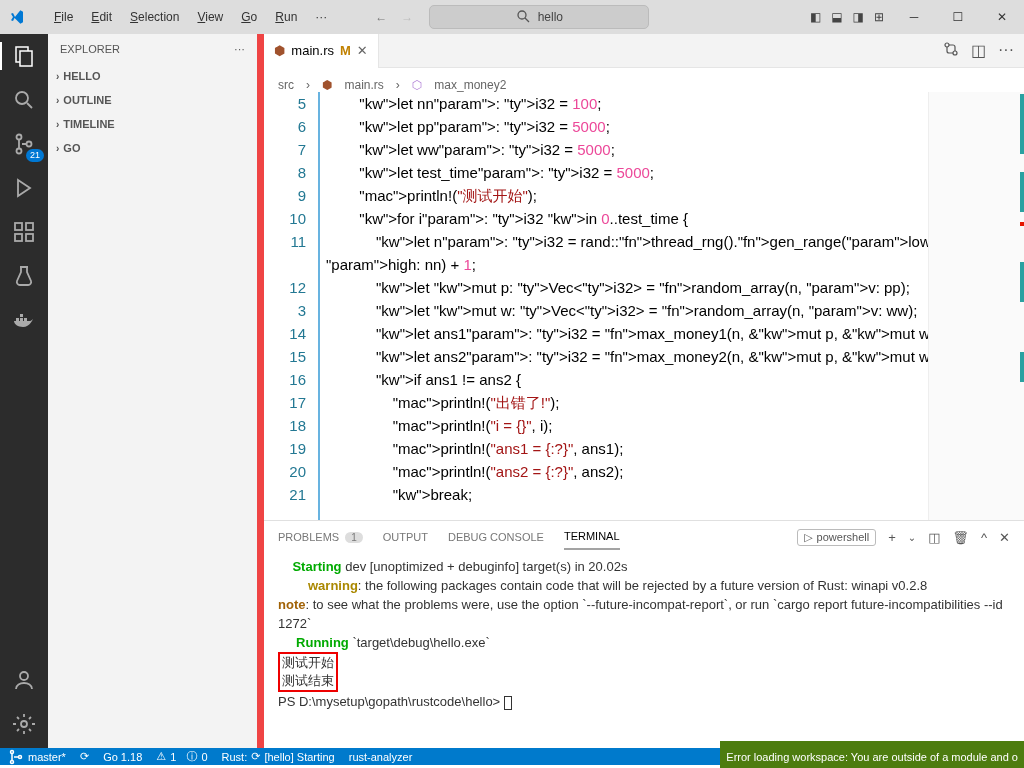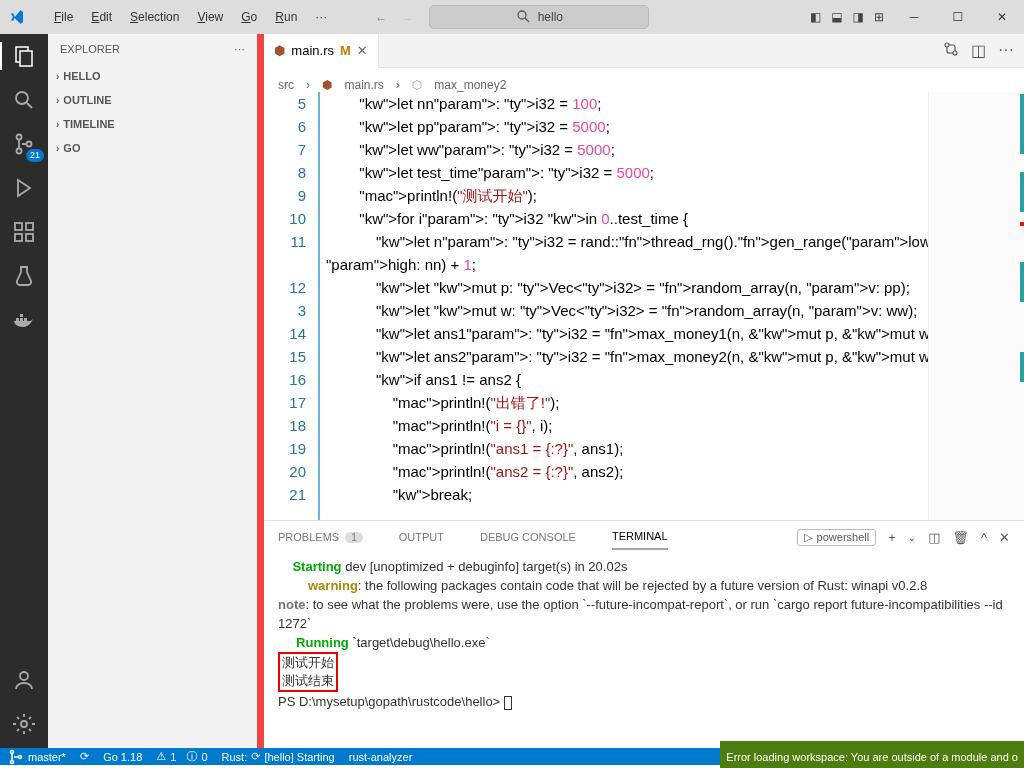--- a/index.html
+++ b/index.html
@@ -37,30 +37,30 @@
 .gutter { width:56px; text-align:right; color:#237893; padding-right:12px; line-height:23px; padding-top:0; border-right:2px solid #68b3e0; background:#fff; }
 .gutter .ln { height:23px; }
 .code { flex:1; line-height:23px; white-space:pre; color:#000; padding-left:6px; overflow:hidden; }
 .code .line { height:23px; }
 .num { color:#ec4899; }
 .str { color:#a31515; }
 .minimap { position:absolute; right:0; top:0; width:96px; height:100%; background:#fafafa; border-left:1px solid #eee; }
 .mm-dirty { position:absolute; right:0; width:4px; background:#2aa1a1; }
 .mm-err { position:absolute; right:0; width:4px; height:4px; background:#e51400; }
 .panel { height:228px; border-top:1px solid #e0e0e0; display:flex; flex-direction:column; font-size:12px; }
-.panel-tabs { height:32px; display:flex; align-items:center; padding:0 14px; gap:36px; color:#777; }
+.panel-tabs { height:32px; display:flex; align-items:center; padding:0 14px; gap:20px; color:#777; }
 .panel-tabs .pt { padding:6px 0; cursor:default; display:flex; align-items:center; gap:6px; font-size:11px; }
 .panel-tabs .pt.active { color:#000; border-bottom:2px solid #a3a3a3; }
 .panel-tabs .count { background:#ddd; border-radius:8px; padding:0 6px; font-size:10px; }
 .panel-tabs .right { margin-left:auto; display:flex; align-items:center; gap:12px; color:#555; font-size:13px; }
 .panel-tabs .shell { display:flex; align-items:center; gap:4px; border:1px solid #bbb; padding:1px 6px; border-radius:3px; font-size:11px; }
 .term { flex:1; font-family:Consolas,monospace; font-size:13px; line-height:19px; padding:4px 14px; overflow:hidden; white-space:pre-wrap; color:#333; }
 .term .grn { color:#0a0; font-weight:600; }
 .term .yel { color:#aa8800; font-weight:600;margin-left:30px; }
-.term .cyn { color:#737373; font-weight:600; }
+.term .cyn { color:#a16207; font-weight:600; }
 .term .redbox { border:2px solid #e00; display:inline-block; padding:0 2px; line-height:18px; }
 .term .cursor { display:inline-block; width:8px; height:14px; border:1px solid #333; vertical-align:middle; }
 .status { height:17px; background:#007acc; color:#fff; font-size:11px; display:flex; align-items:center; padding:0 8px; gap:14px; }
 .status .seg { display:flex; align-items:center; gap:4px; }
 .status .right { margin-left:auto; display:flex; gap:14px; }
 .status .err-seg { background:#4d7c0f; padding:16px 6px; height:20px; display:flex; align-items:center; margin-right:-8px; }
 svg { width:16px; height:16px; }
 .activity svg { width:24px; height:24px; }
 </style>
 </head>

